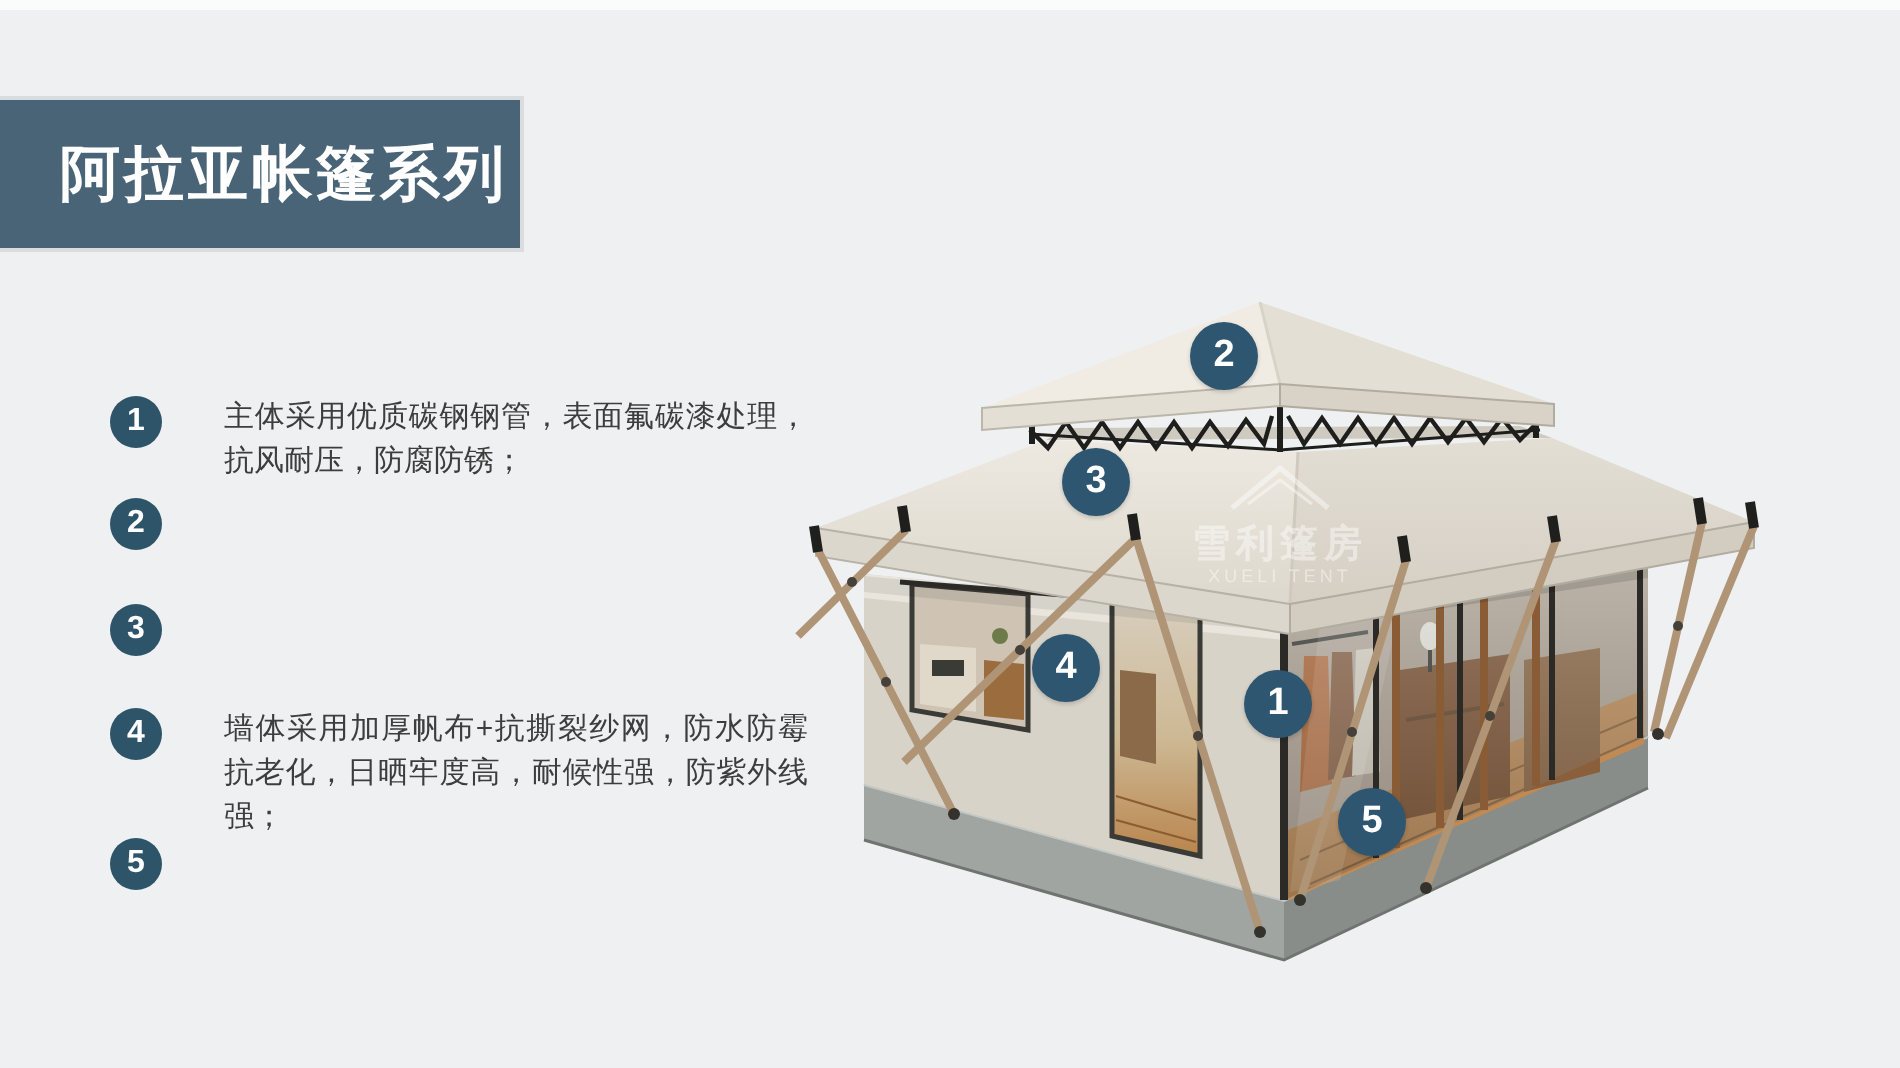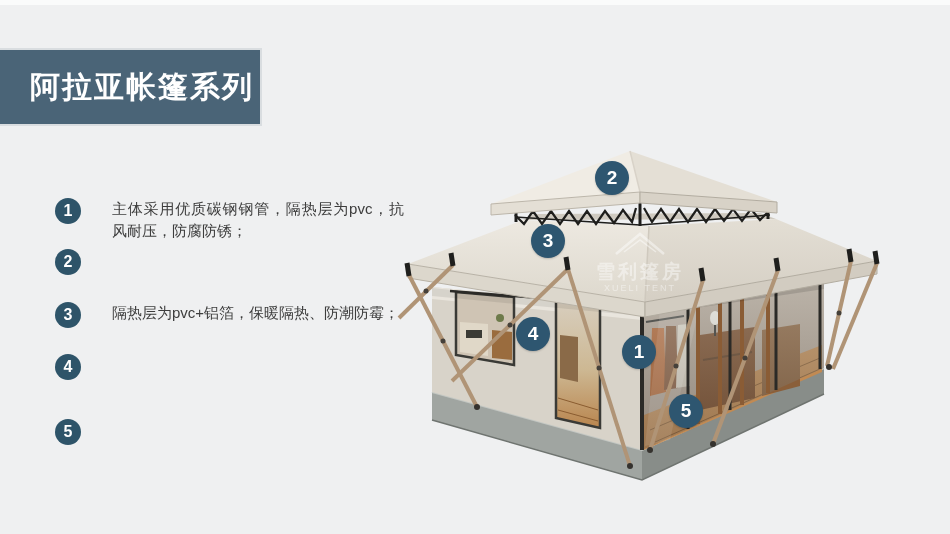--- a/index.html
+++ b/index.html
@@ -58,31 +58,31 @@
 
 <div class="stage">
   <div class="top-strip"></div>
 
   <div class="banner">
     <h1>阿拉亚帐篷系列</h1>
   </div>
 
   <div class="feature" style="top:198px">
     <div class="num">1</div>
-    <div class="txt">主体采用优质碳钢钢管，隔热层为pvc，抗风耐压，防腐防锈；</div>
+    <div class="txt">主体采用优质碳钢钢管，表面氟碳漆处理，抗风耐压，防腐防锈；</div>
   </div>
   <div class="feature" style="top:249px">
     <div class="num">2</div>
   </div>
   <div class="feature" style="top:302px">
     <div class="num">3</div>
-    <div class="txt">隔热层为pvc+铝箔，保暖隔热、防潮防霉；</div>
   </div>
   <div class="feature" style="top:354px">
     <div class="num">4</div>
+    <div class="txt">墙体采用加厚帆布+抗撕裂纱网，防水防霉抗老化，日晒牢度高，耐候性强，防紫外线强；</div>
   </div>
   <div class="feature" style="top:419px">
     <div class="num">5</div>
   </div>
 
   <svg class="tent" width="950" height="534" viewBox="0 0 950 534">
     <defs>
       <linearGradient id="gGlass" x1="0" y1="0" x2="0" y2="1">
         <stop offset="0" stop-color="#cdd4d0"></stop>
         <stop offset="1" stop-color="#4f4b44"></stop>

